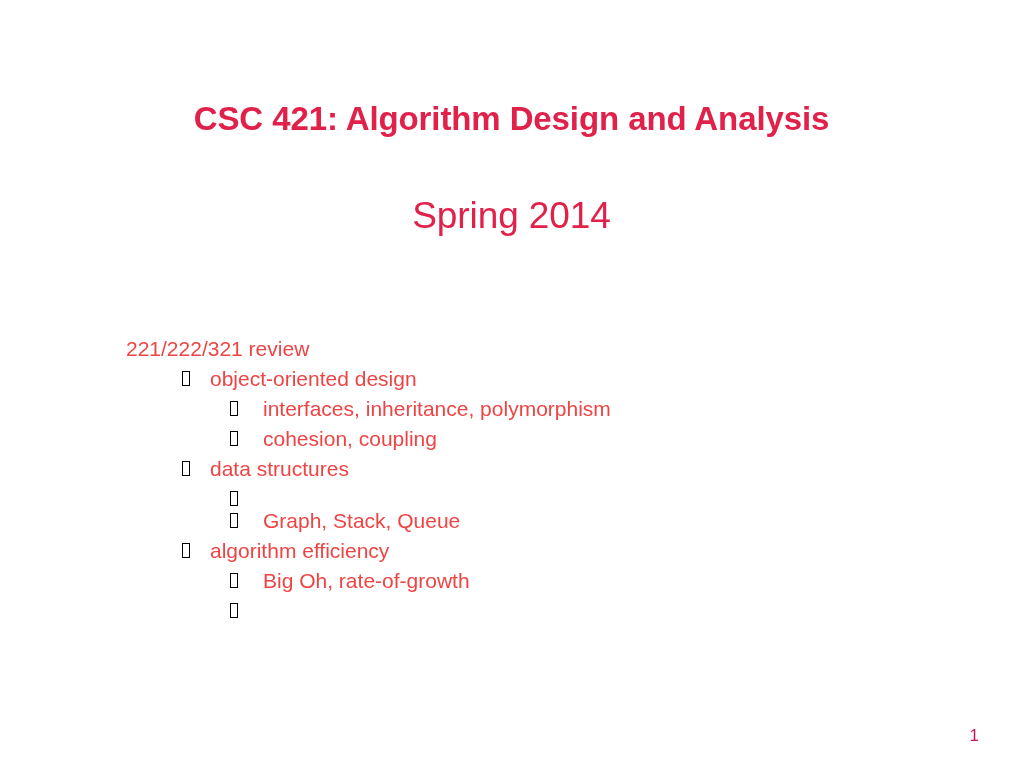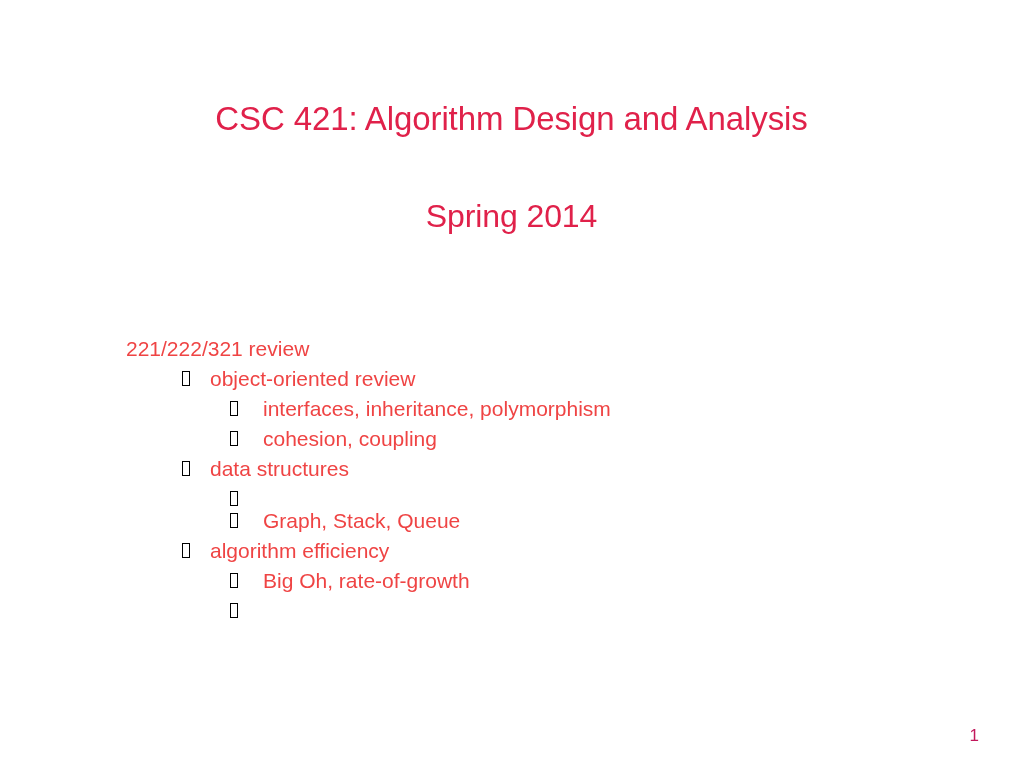--- a/index.html
+++ b/index.html
@@ -31,29 +31,29 @@
     position: absolute;
     left: 0;
     top: 96px;
     width: 1023px;
     text-align: center;
   }
   .title-line {
     font-size: 33px;
     line-height: 46px;
     color: #e0214a;
-    font-weight: normal;
+    font-weight: bold;
     letter-spacing: -0.1px;
     white-space: nowrap;
   }
   .title-spacer {
     height: 52px;
   }
   .subtitle-line {
-    font-size: 32px;
+    font-size: 37px;
     line-height: 44px;
     color: #e0214a;
     font-weight: normal;
     letter-spacing: -0.1px;
     white-space: nowrap;
   }
 
   
   .body-block {
     position: absolute;
@@ -110,21 +110,21 @@
     <div class="subtitle-line">Spring 2014</div>
   </div>
 
   <div class="body-block" id="outline-root">
       <div class="outline-line lvl0">
         <span class="line-text">221/222/321 review</span>
       </div>
       <div class="outline-line lvl1">
         <span class="bullet"></span>
         <span class="bullet-gap-1"></span>
-        <span class="line-text">object-oriented review</span>
+        <span class="line-text">object-oriented design</span>
       </div>
       <div class="outline-line lvl2">
         <span class="bullet"></span>
         <span class="bullet-gap-2"></span>
         <span class="line-text">interfaces, inheritance, polymorphism</span>
       </div>
       <div class="outline-line lvl2">
         <span class="bullet"></span>
         <span class="bullet-gap-2"></span>
         <span class="line-text">cohesion, coupling</span>

